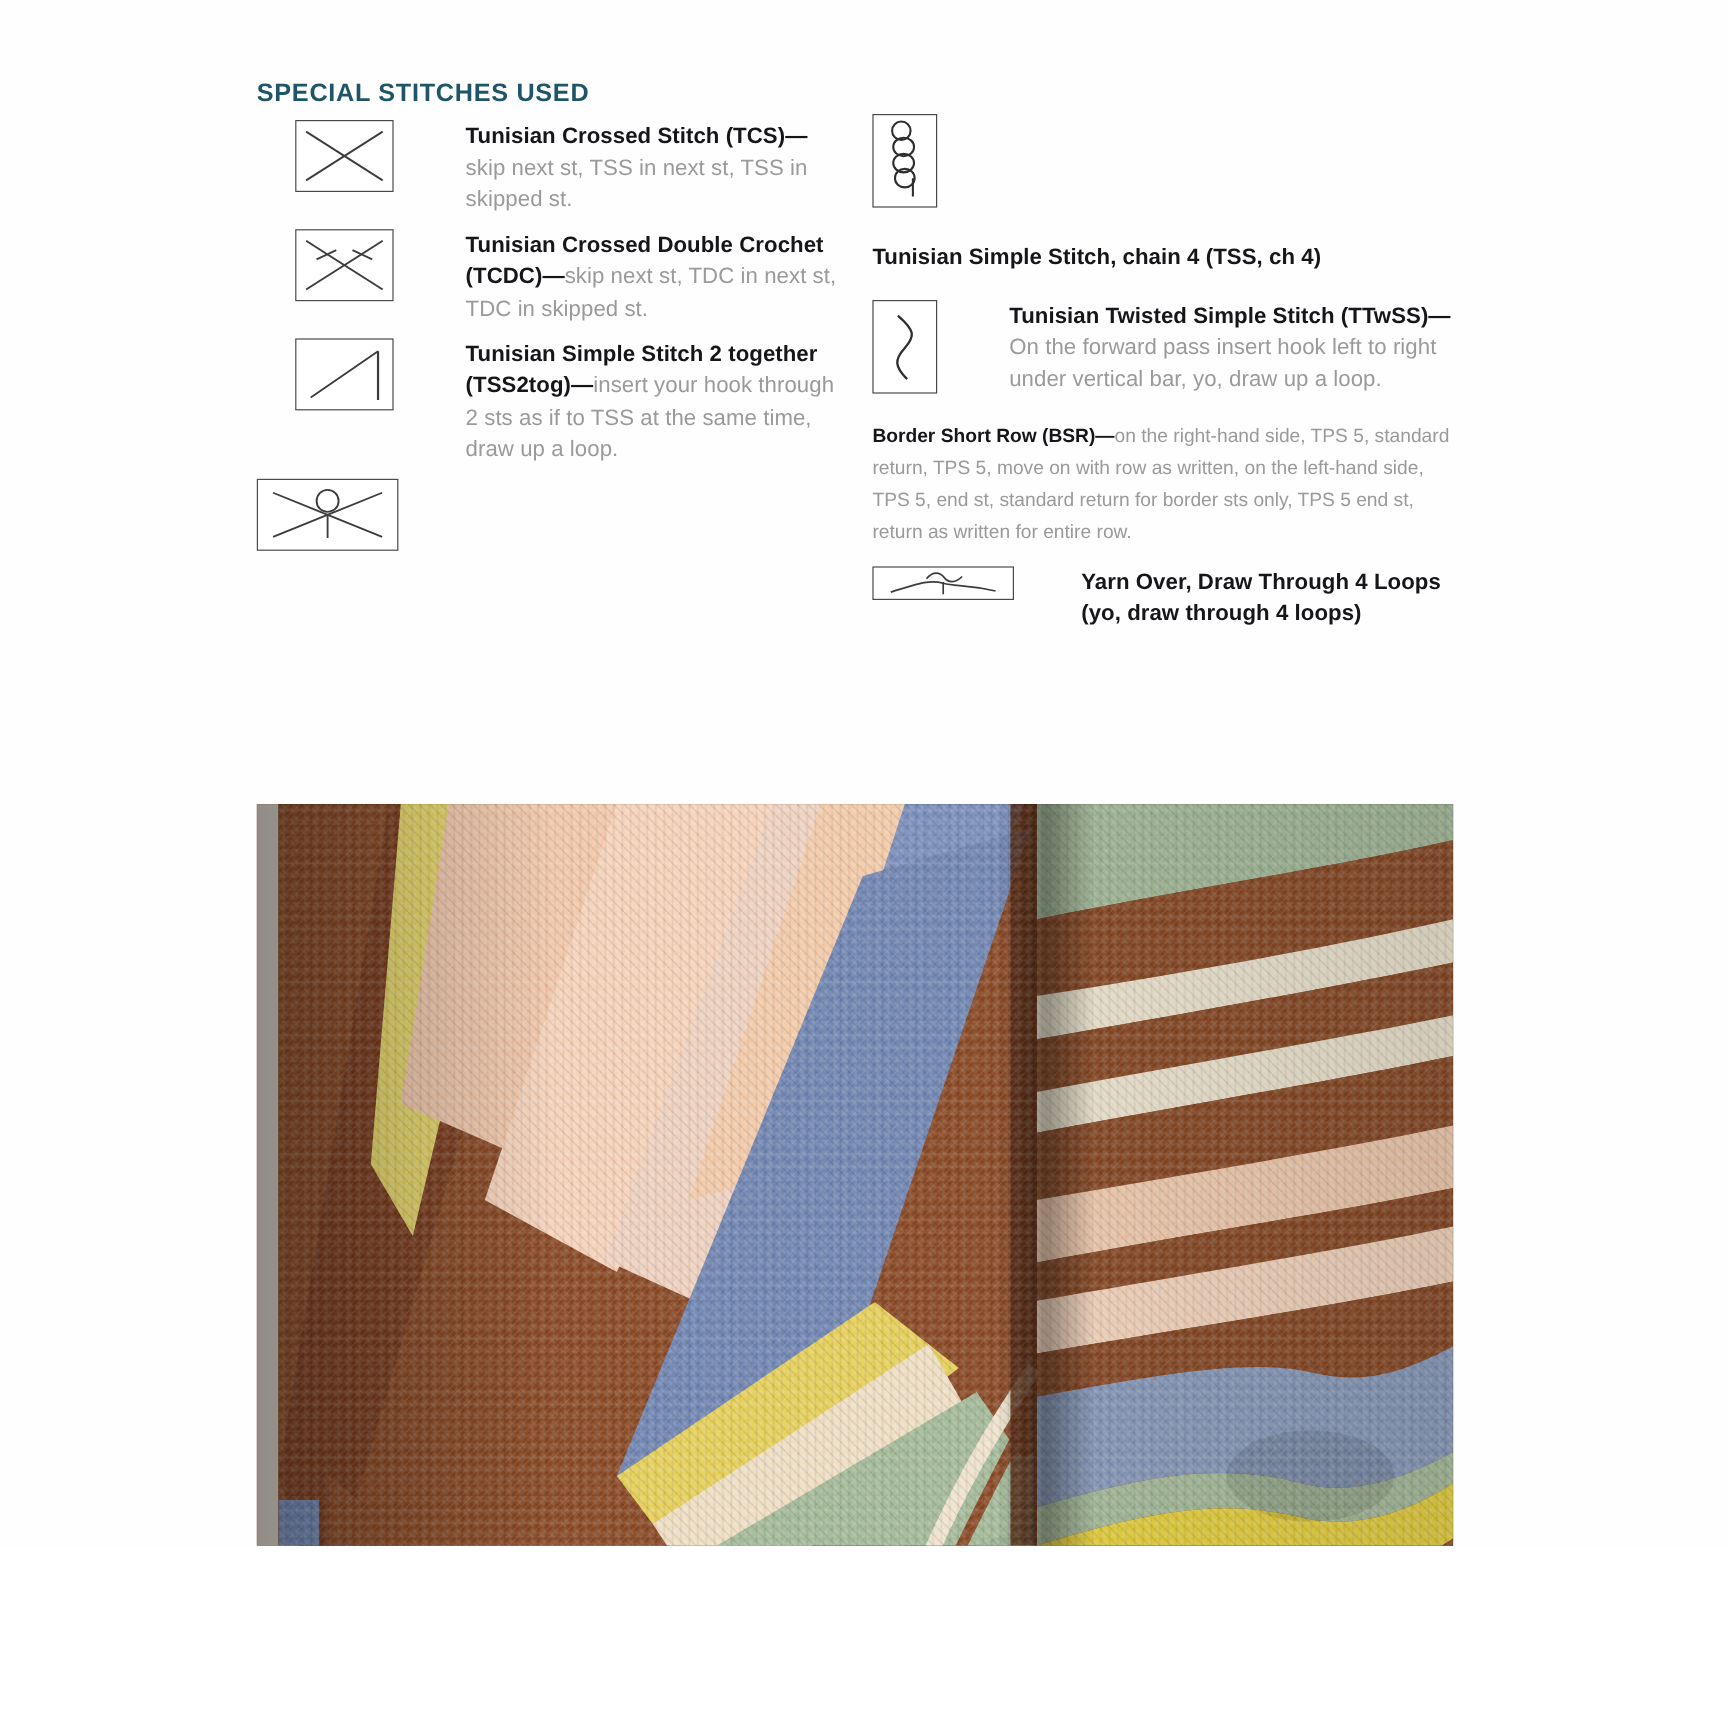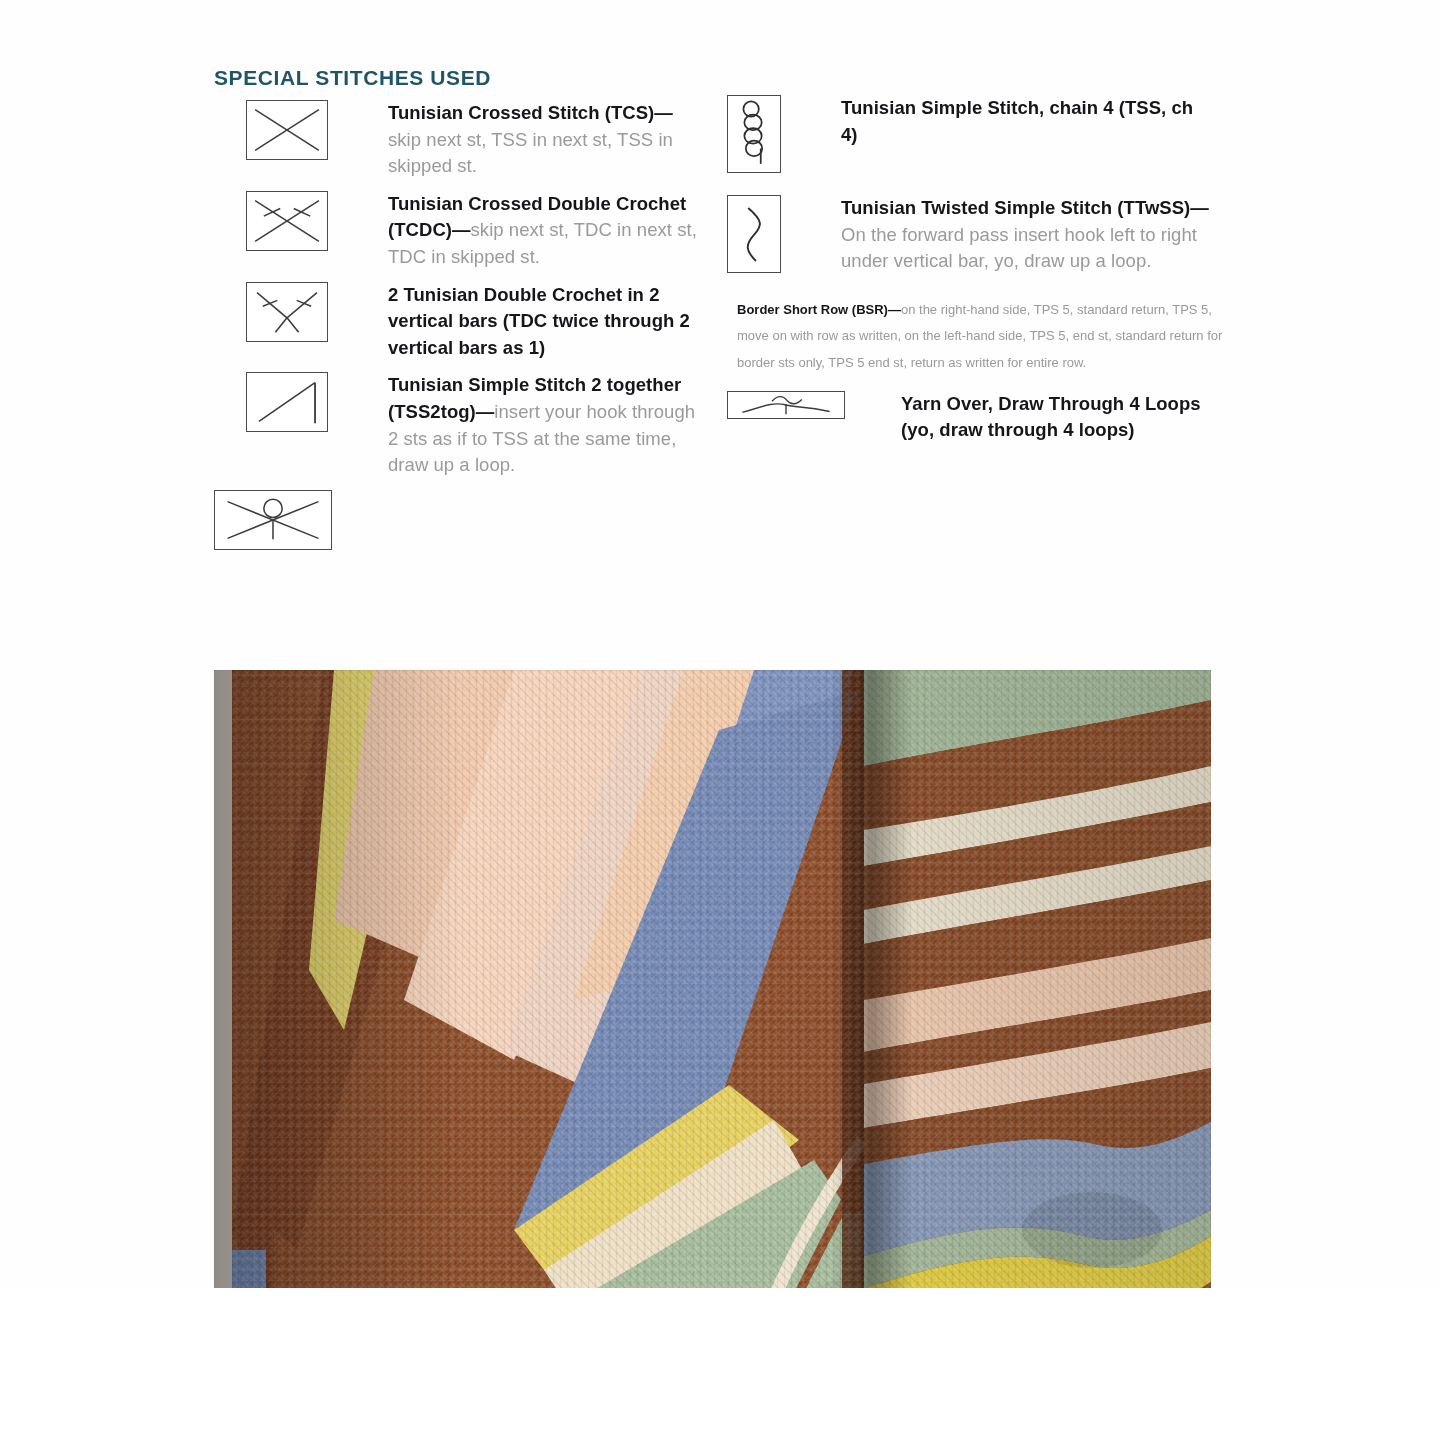--- a/index.html
+++ b/index.html
@@ -75,24 +75,24 @@
   .col-right .sym-wrap { width: 86px; }
   .col-right .entry-text { width: 400px; }
 
   
   .row-wide-left .sym-wrap { width: 146px; justify-content: flex-start; }
   .row-wide-right .sym-wrap { width: 146px; justify-content: flex-start; }
   .row-wide-right .entry-text { width: 340px; }
 
   
   .bsr-para {
-    font-size: 13px;
+    font-size: 16px;
     line-height: 26.6px;
     color: #9a9a9c;
-    margin: 16px 0 14px 10px;
+    margin: 16px 0 14px 0;
     width: 486px;
   }
   .bsr-para b { color: #16161a; font-weight: bold; }
 
   
   .photo {
     position: absolute;
     left: 214px; top: 670px;
     width: 997px; height: 676px;
     overflow: hidden;
@@ -142,35 +142,20 @@
           <line x1="74" y1="9" x2="8" y2="51" stroke="#3c3c3c" stroke-width="1.6"></line>
           <line x1="17" y1="25" x2="34" y2="17" stroke="#3c3c3c" stroke-width="1.6"></line>
           <line x1="48" y1="17" x2="65" y2="25" stroke="#3c3c3c" stroke-width="1.6"></line>
         </svg>
       </div>
       <div class="entry-text">
         <b>Tunisian Crossed Double Crochet (TCDC)—</b><span>skip next st, TDC in next st, TDC in skipped st.</span>
       </div>
     </div>
 
-    <div class="stitch-row">
-      <div class="sym-wrap">
-        <svg class="sym" width="82" height="60" viewBox="0 0 82 60">
-          <line x1="10" y1="10" x2="41" y2="36" stroke="#3c3c3c" stroke-width="1.6"></line>
-          <line x1="72" y1="10" x2="41" y2="36" stroke="#3c3c3c" stroke-width="1.6"></line>
-          <line x1="16" y1="24" x2="31" y2="18" stroke="#3c3c3c" stroke-width="1.6"></line>
-          <line x1="51" y1="18" x2="66" y2="24" stroke="#3c3c3c" stroke-width="1.6"></line>
-          <line x1="41" y1="36" x2="29" y2="51" stroke="#3c3c3c" stroke-width="1.6"></line>
-          <line x1="41" y1="36" x2="53" y2="51" stroke="#3c3c3c" stroke-width="1.6"></line>
-        </svg>
-      </div>
-      <div class="entry-text">
-        <b>2 Tunisian Double Crochet in 2 vertical bars (TDC twice through 2 vertical bars as 1)</b><span></span>
-      </div>
-    </div>
 
     <div class="stitch-row">
       <div class="sym-wrap">
         <svg class="sym" width="82" height="60" viewBox="0 0 82 60">
           <line x1="12" y1="50" x2="70" y2="10" stroke="#3c3c3c" stroke-width="1.6"></line>
           <line x1="70" y1="10" x2="70" y2="52" stroke="#3c3c3c" stroke-width="1.9"></line>
         </svg>
       </div>
       <div class="entry-text">
         <b>Tunisian Simple Stitch 2 together (TSS2tog)—</b><span>insert your hook through 2 sts as if to TSS at the same time, draw up a loop.</span>
@@ -185,21 +170,21 @@
           <line x1="59" y1="30" x2="59" y2="50" stroke="#3c3c3c" stroke-width="1.6"></line>
           <circle cx="59" cy="18" r="9.5" fill="none" stroke="#3c3c3c" stroke-width="1.6"></circle>
         </svg>
       </div>
     </div>
 
   </div>
 
   <div class="col-right">
 
-    <div class="stitch-row" style="margin-bottom:22px;">
+    <div class="stitch-row" style="margin-bottom:22px;flex-direction:column;">
       <div class="sym-wrap" style="justify-content:flex-start;">
         <svg class="sym" width="54" height="78" viewBox="0 0 54 78">
           <ellipse cx="24" cy="13" rx="8" ry="8" fill="none" stroke="#2e2e2e" stroke-width="1.8"></ellipse>
           <ellipse cx="26" cy="27" rx="9" ry="8" fill="none" stroke="#2e2e2e" stroke-width="1.8"></ellipse>
           <ellipse cx="26" cy="41" rx="9" ry="8" fill="none" stroke="#2e2e2e" stroke-width="1.8"></ellipse>
           <ellipse cx="27" cy="54" rx="8.5" ry="8" fill="none" stroke="#2e2e2e" stroke-width="1.8"></ellipse>
           <line x1="34" y1="54" x2="34" y2="70" stroke="#2e2e2e" stroke-width="1.8"></line>
         </svg>
       </div>
       <div class="entry-text">

